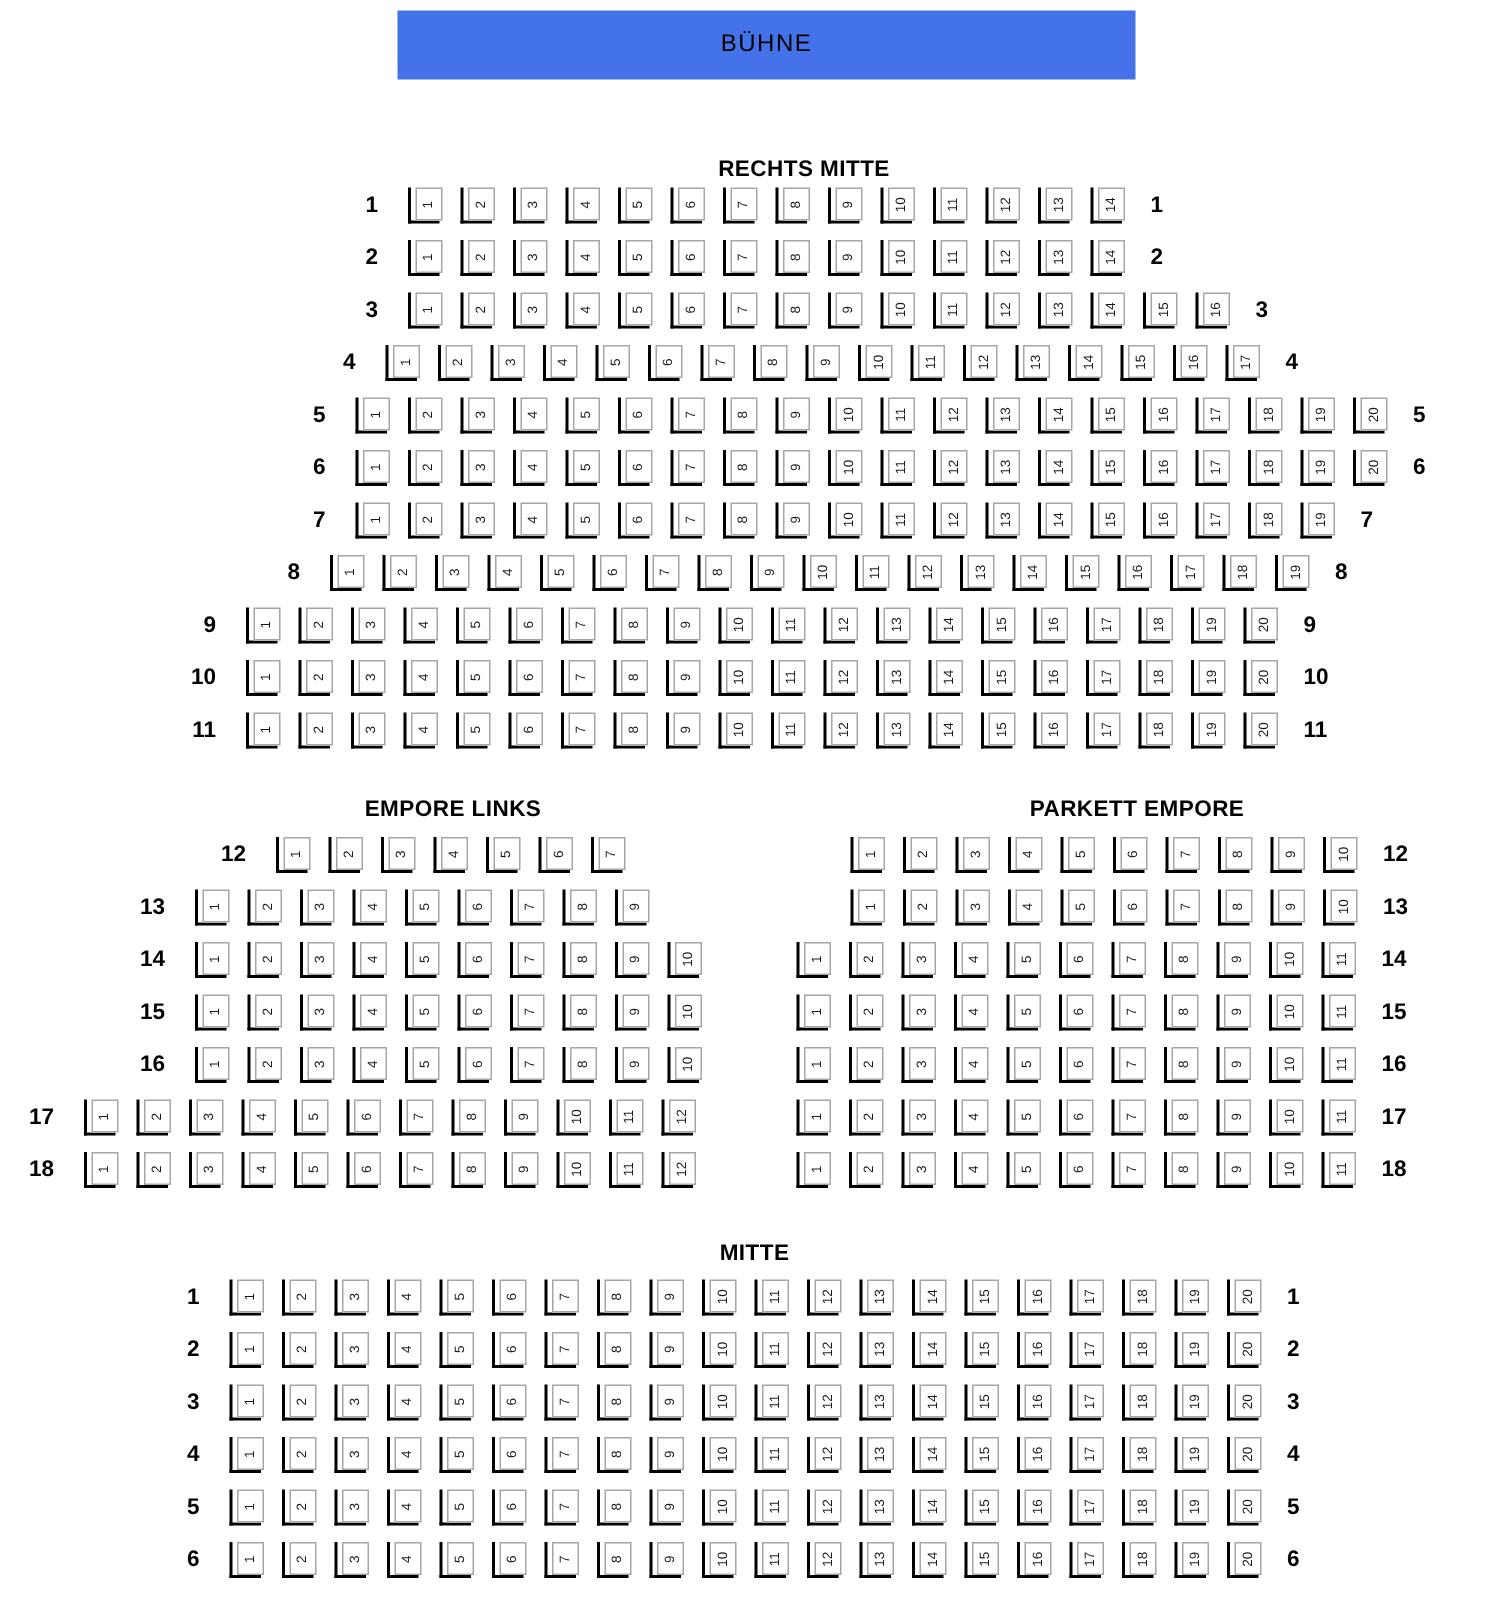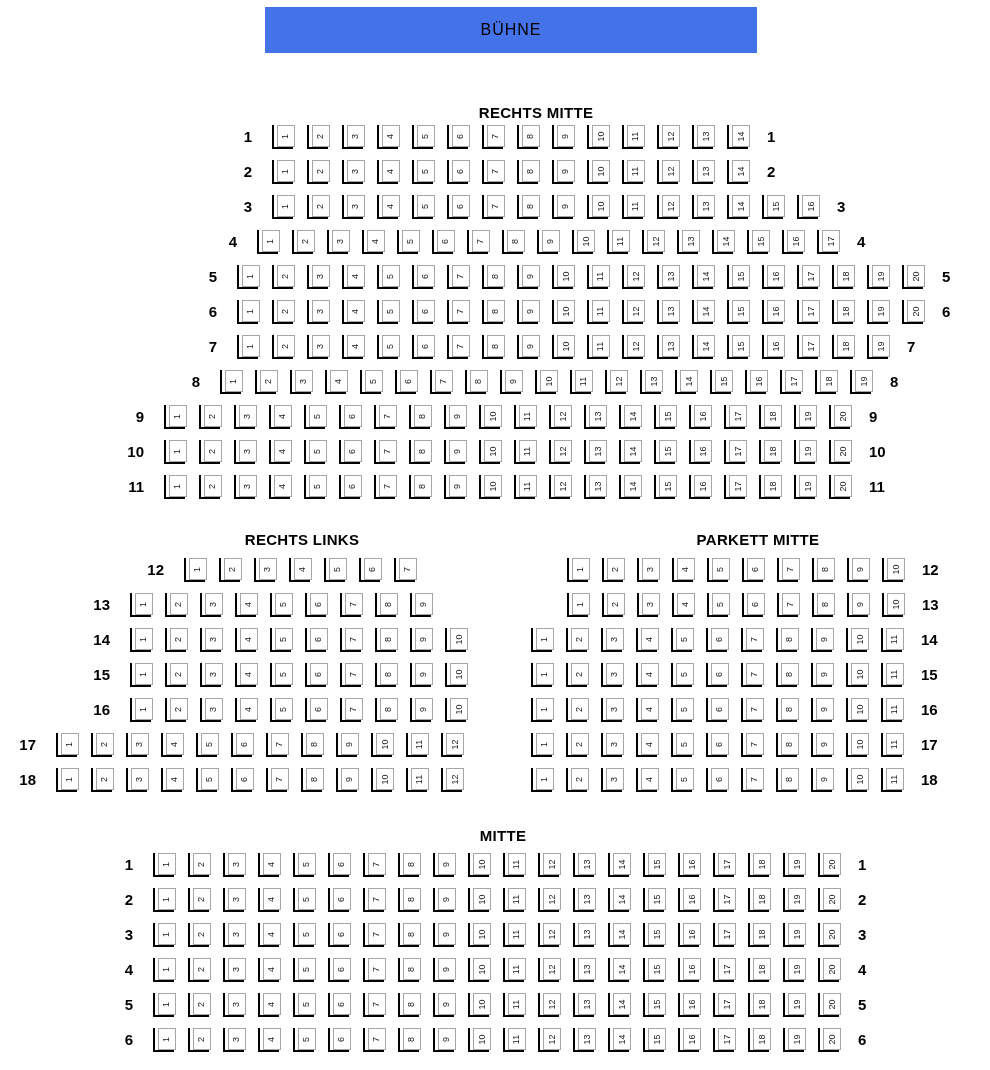--- a/index.html
+++ b/index.html
@@ -1481,21 +1481,21 @@
       </span>
     </div>
     <div class="seat" style="left: 829px; top: 475px;">
       <span class="back"></span>
       <span class="base"></span>
       <span class="pad">
         <span class="num">20</span>
       </span>
     </div>
     <div class="row-label right" style="left: 869px; top: 479px;">11</div>
-    <div class="section-title" style="left: 302px; top: 531px;">RECHTS LINKS</div>
+    <div class="section-title" style="left: 302px; top: 531px;">EMPORE LINKS</div>
     <div class="row-label left" style="left: 134px; top: 562px;">12</div>
     <div class="seat" style="left: 184px; top: 558px;">
       <span class="back"></span>
       <span class="base"></span>
       <span class="pad">
         <span class="num">1</span>
       </span>
     </div>
     <div class="seat" style="left: 219px; top: 558px;">
       <span class="back"></span>
@@ -1979,21 +1979,21 @@
         <span class="num">11</span>
       </span>
     </div>
     <div class="seat" style="left: 441px; top: 768px;">
       <span class="back"></span>
       <span class="base"></span>
       <span class="pad">
         <span class="num">12</span>
       </span>
     </div>
-    <div class="section-title" style="left: 758px; top: 531px;">PARKETT MITTE</div>
+    <div class="section-title" style="left: 758px; top: 531px;">PARKETT EMPORE</div>
     <div class="seat" style="left: 567px; top: 558px;">
       <span class="back"></span>
       <span class="base"></span>
       <span class="pad">
         <span class="num">1</span>
       </span>
     </div>
     <div class="seat" style="left: 602px; top: 558px;">
       <span class="back"></span>
       <span class="base"></span>

